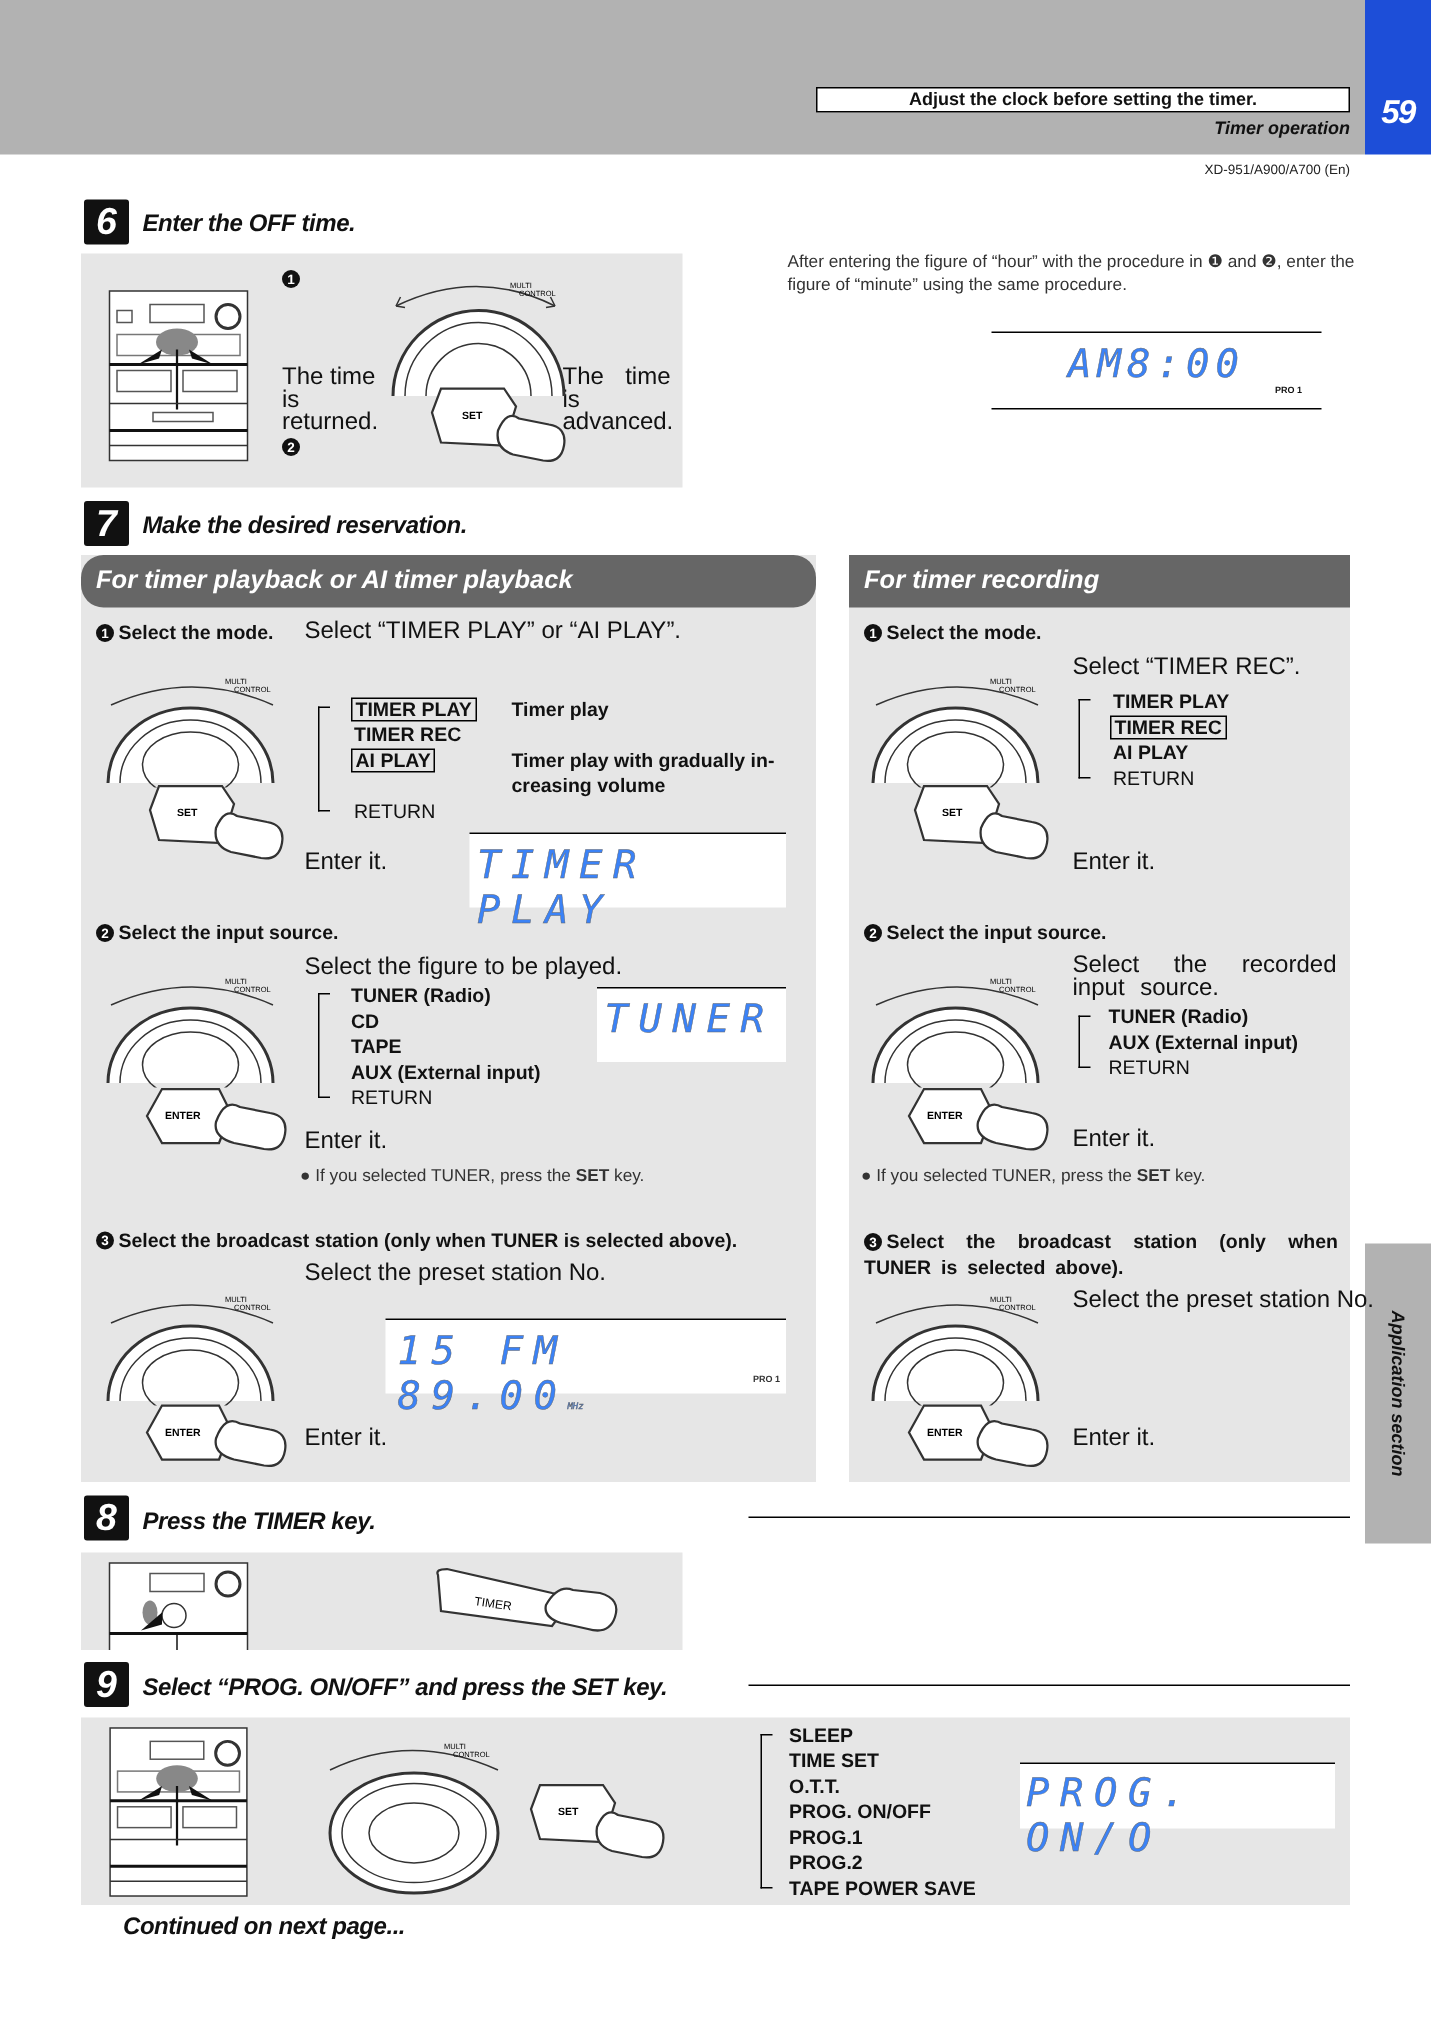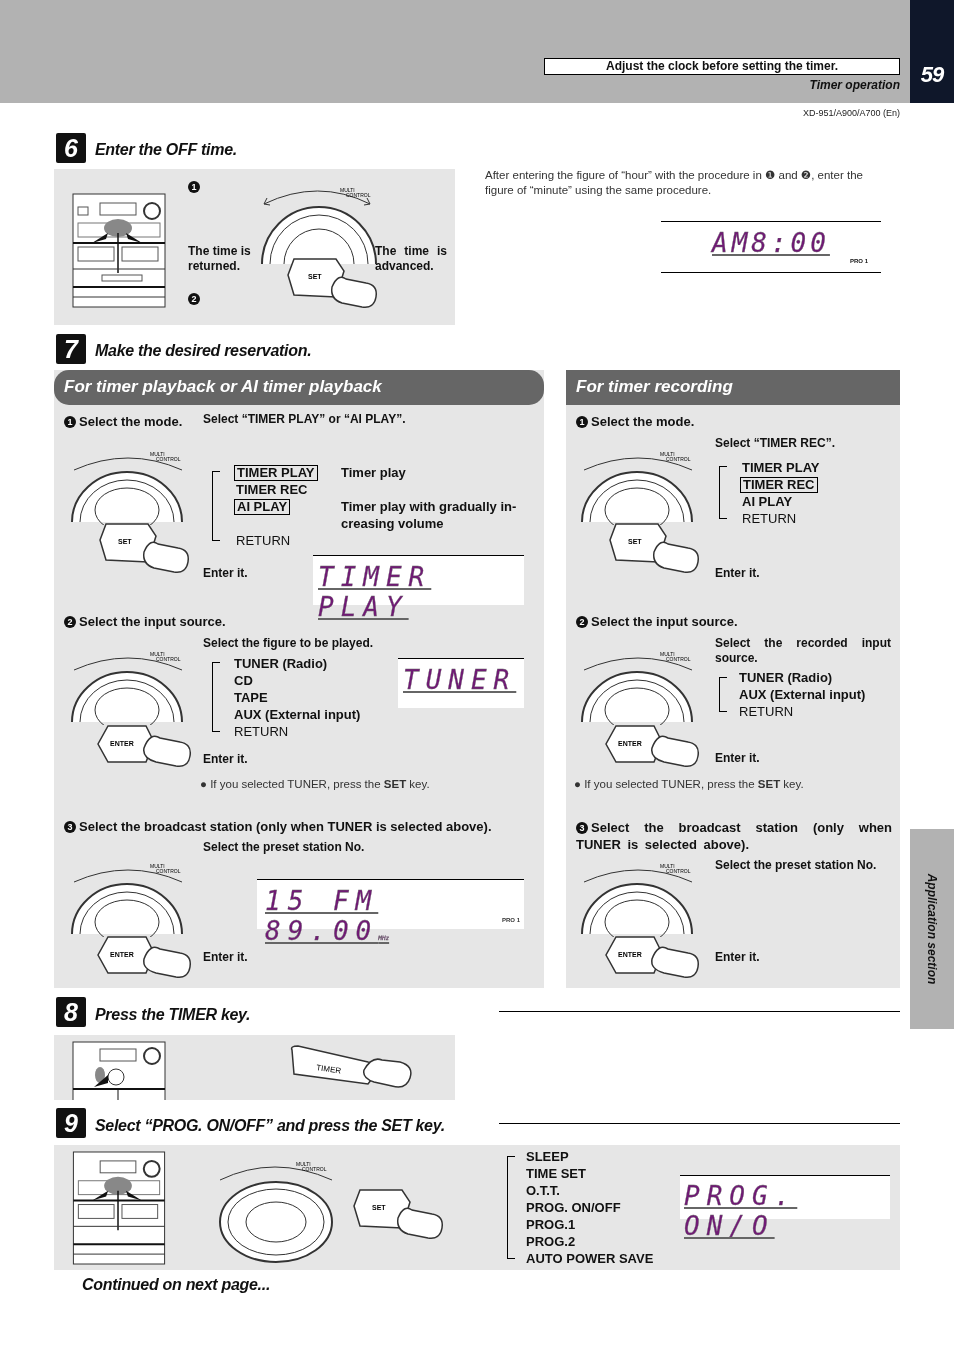--- a/index.html
+++ b/index.html
@@ -1,35 +1,35 @@
 <!DOCTYPE html>
 <html><head>
 <meta charset="utf-8">
 <style>
   * { box-sizing: border-box; margin: 0; padding: 0; }
   body { width: 954px; height: 1351px; background: #fff; position: relative; font-family: "Liberation Sans", sans-serif; color: #111; overflow: hidden; }
   .abs { position: absolute; }
   .topband { left: 0; top: 0; width: 910px; height: 103px; background: #b2b2b2; }
-  .pagetab { left: 910px; top: 0; width: 44px; height: 103px; background: #0f172a; color: #fff; font-weight: bold; font-style: italic; font-size: 22px; text-align: center; padding-top: 62px; letter-spacing: -1px; }
+  .pagetab { left: 910px; top: 0; width: 44px; height: 103px; background: #1d4ed8; color: #fff; font-weight: bold; font-style: italic; font-size: 22px; text-align: center; padding-top: 62px; letter-spacing: -1px; }
   .notebox { left: 544px; top: 58px; width: 356px; height: 17px; background: #fff; border: 1px solid #000; font-size: 12px; font-weight: bold; text-align: center; line-height: 15px; }
   .section-title { left: 600px; top: 78px; width: 300px; text-align: right; font-size: 12px; font-weight: bold; font-style: italic; }
   .model { left: 700px; top: 108px; width: 200px; text-align: right; font-size: 9px; color: #222; }
   .stepnum { width: 30px; height: 30px; background: #111; color: #fff; font-weight: bold; font-style: italic; font-size: 25px; text-align: center; line-height: 30px; border-radius: 2px; }
   .steptitle { font-size: 16px; font-weight: bold; font-style: italic; letter-spacing: -0.3px; }
   .panel { background: #e6e6e6; }
   .hdr { background: #666; color: #fff; font-size: 17px; font-weight: bold; font-style: italic; padding-left: 10px; line-height: 34px; }
   .subhead { font-size: 13px; font-weight: bold; }
-  .small-b { font-size: 12px; font-weight: bold; }
+  .small-b { font-size: 16px; font-weight: normal; }
   .small { font-size: 11.5px; }
   .list { font-size: 13px; font-weight: bold; line-height: 17px; }
   .list .ret { font-weight: normal; }
   .boxed { border: 1px solid #000; padding: 0 2px; display: inline-block; line-height: 14px; }
   .bracket { border-left: 1.5px solid #000; border-top: 1.5px solid #000; border-bottom: 1.5px solid #000; width: 8px; }
   .lcd { background: #fff; border-top: 1px solid #000; font-family: "DejaVu Sans Mono", monospace; color: #333; letter-spacing: 7px; font-weight: 100; }
-  .lcd-text { font-size: 26px; font-style: italic; color: #701a75; text-decoration: underline; -webkit-text-stroke: 0.3px #666; }
+  .lcd-text { font-size: 26px; font-style: italic; color: #3b82f6; -webkit-text-stroke: 0.3px #666; }
   .num-circle { display: inline-block; width: 12px; height: 12px; border-radius: 50%; background: #111; color: #fff; font-size: 9px; text-align: center; line-height: 12px; font-weight: bold; margin-right: 3px; vertical-align: 1px; }
   .hline { height: 1px; background: #000; }
   .sidetab { left: 910px; top: 829px; width: 44px; height: 200px; background: #b2b2b2; }
   .sidetab span { position: absolute; left: 22px; top: 100px; transform: translate(-50%,-50%) rotate(90deg); white-space: nowrap; font-size: 12px; font-weight: bold; font-style: italic; }
   svg { display: block; }
 </style>
 </head>
 <body>
 
 <div class="abs topband"></div>
@@ -85,21 +85,21 @@
   </svg>
 </div>
 <div class="abs" style="left:286px;top:257px;">
   <svg width="95" height="55" viewBox="0 0 95 55">
     <path d="M8 2 L50 2 L58 14 L50 40 L8 38 L2 18 Z" fill="#fff" stroke="#333" stroke-width="1.5"></path>
     <text x="22" y="22" font-size="7" font-weight="bold" font-family="Liberation Sans, sans-serif">SET</text>
     <path d="M46 30 Q52 16 60 22 L80 26 Q92 28 90 40 Q88 52 76 50 L56 46 Q44 42 46 30 Z" fill="#fff" stroke="#333" stroke-width="1.5"></path>
   </svg>
 </div>
 
-<div class="abs small" style="left:485px;top:168px;width:401px;line-height:15px;color:#333;">After entering the figure of “hour” with the procedure in ❶ and ❷, enter the figure of “minute” using the same procedure.</div>
+<div class="abs small" style="left:525px;top:168px;width:401px;line-height:15px;color:#333;">After entering the figure of “hour” with the procedure in ❶ and ❷, enter the figure of “minute” using the same procedure.</div>
 <div class="abs hline" style="left:661px;top:221px;width:220px;"></div>
 <div class="abs hline" style="left:661px;top:272px;width:220px;"></div>
 <div class="abs lcd-text" style="left:712px;top:228px;font-family:'DejaVu Sans Mono',monospace;letter-spacing:4px;">AM8:00</div>
 <div class="abs" style="left:850px;top:258px;font-size:6px;font-weight:bold;">PRO 1</div>
 
 <div class="abs stepnum" style="left:56px;top:334px;">7</div>
 <div class="abs steptitle" style="left:95px;top:342px;">Make the desired reservation.</div>
 
 <div class="abs panel" style="left:54px;top:370px;width:490px;height:618px;"></div>
 <div class="abs hdr" style="left:54px;top:370px;width:490px;height:35px;border-radius:15px;">For timer playback or AI timer playback</div>
@@ -339,20 +339,20 @@
     </svg>
 </div>
 <div class="abs bracket" style="left:507px;top:1156px;height:103px;"></div>
 <div class="abs list" style="left:526px;top:1148px;">
   <div>SLEEP</div>
   <div>TIME SET</div>
   <div>O.T.T.</div>
   <div>PROG. ON/OFF</div>
   <div>PROG.1</div>
   <div>PROG.2</div>
-  <div>AUTO POWER SAVE</div>
+  <div>TAPE POWER SAVE</div>
 </div>
 <div class="abs" style="left:681px;top:1156px;font-size:10px;color:#333;margin-top:35px;">← Scrolled display (PROG. ON/OFF)</div>
 <div class="abs lcd" style="left:680px;top:1175px;width:210px;height:44px;">
   <div class="lcd-text" style="padding:5px 0 0 4px;">PROG. ON/O</div>
 </div>
 
 <div class="abs steptitle" style="left:82px;top:1276px;">Continued on next page...</div>
 
 </body></html>

